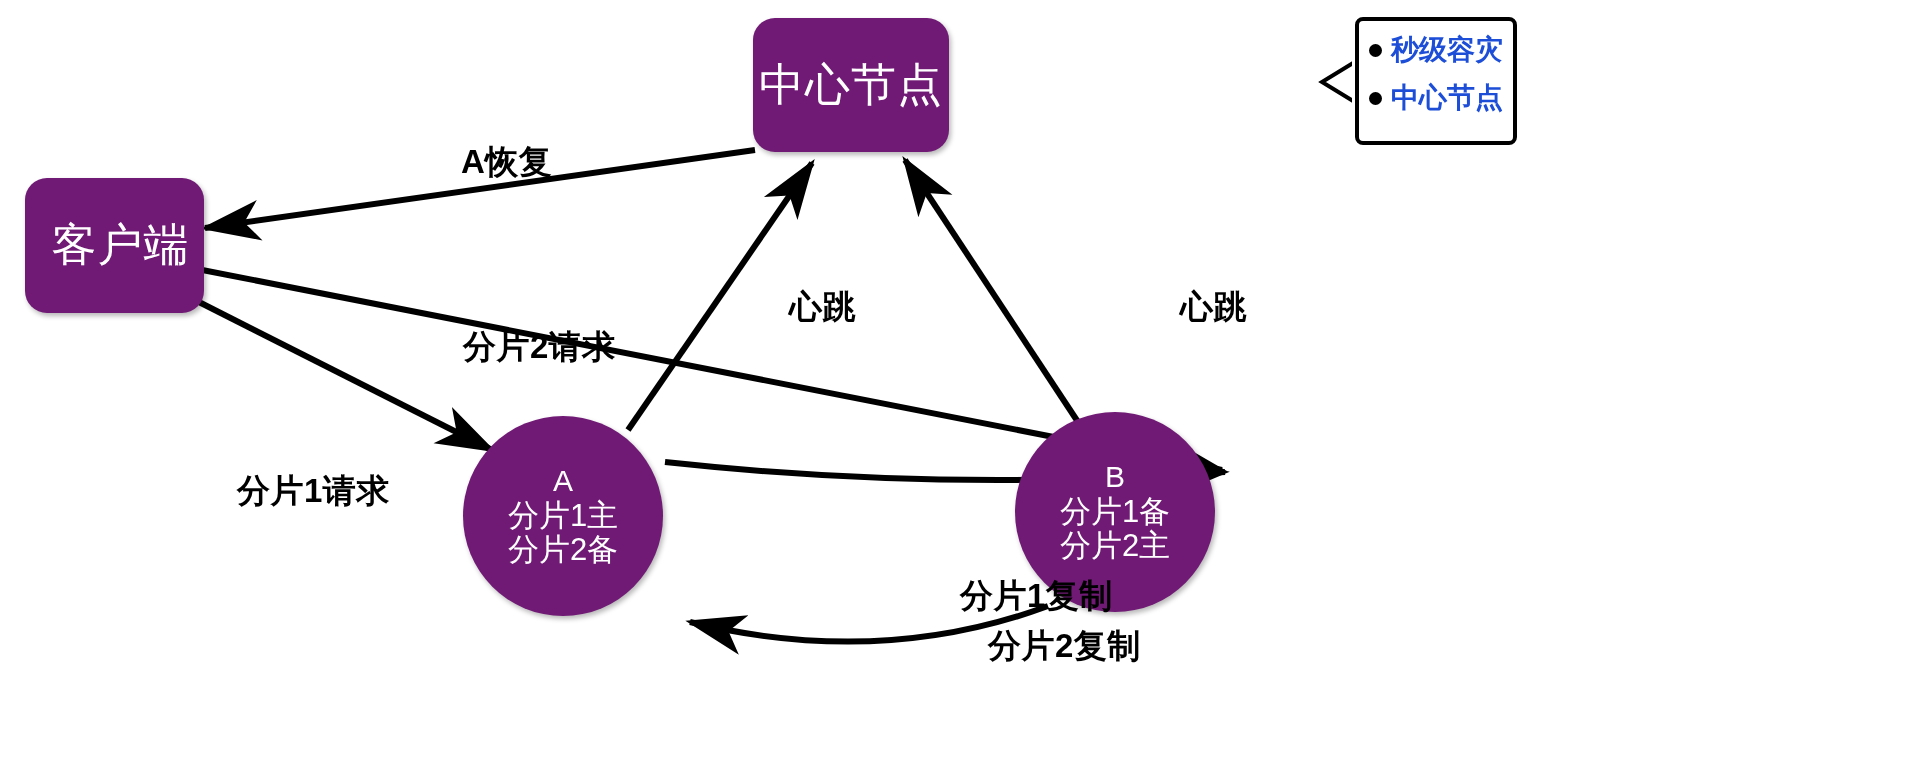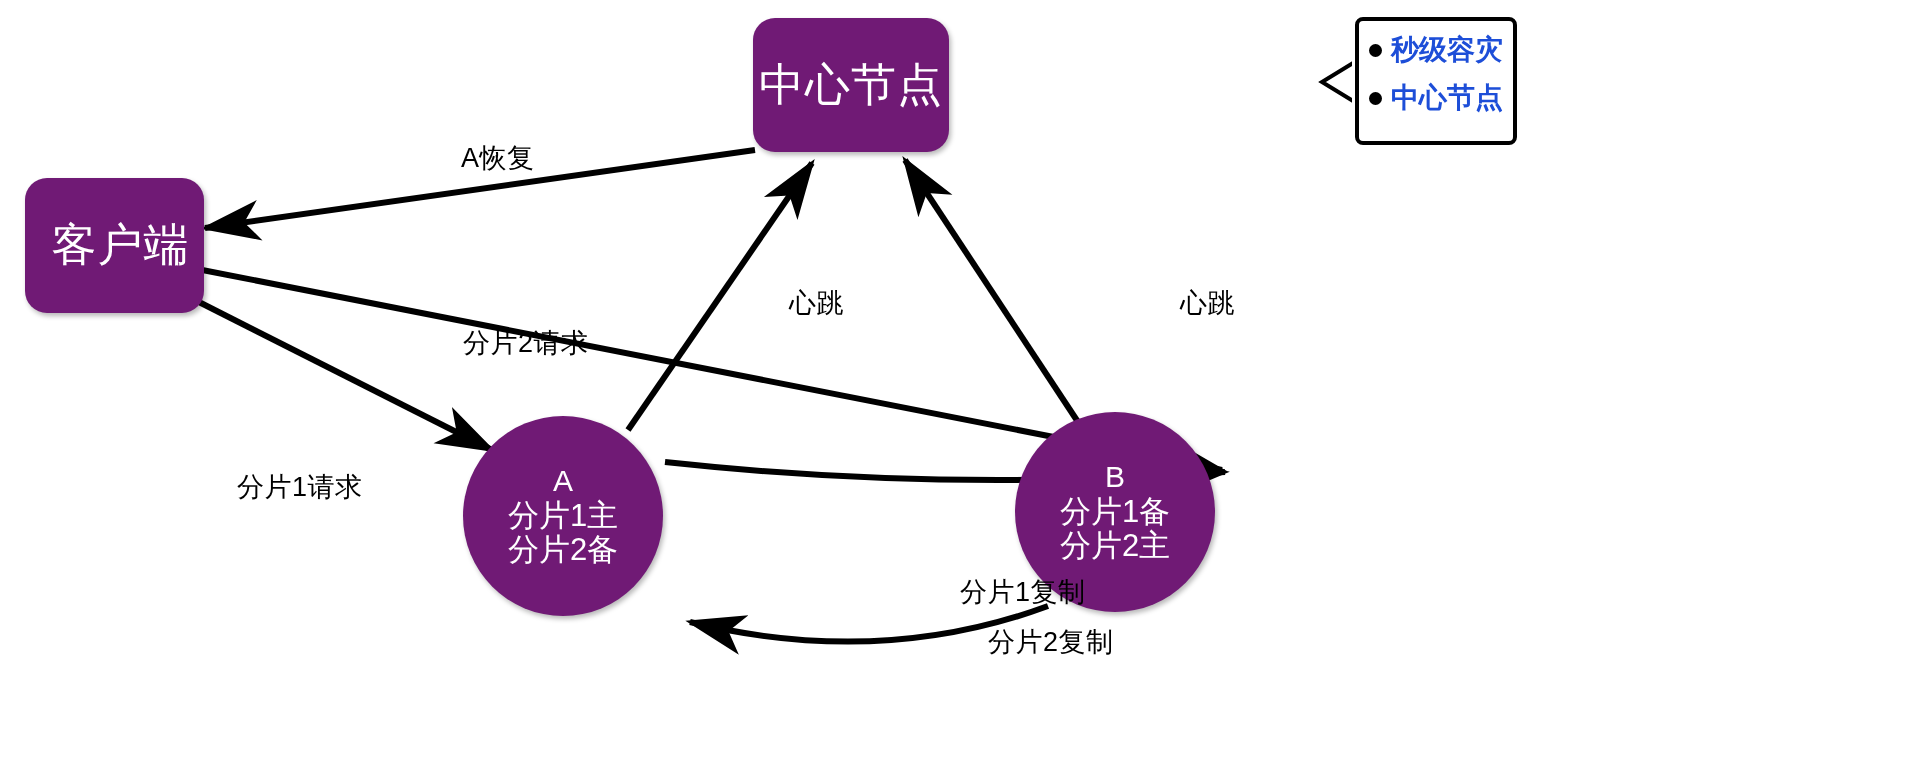--- a/index.html
+++ b/index.html
@@ -71,23 +71,23 @@
     left: 1015px; top: 412px;
     width: 200px; height: 200px;
   }
   #node-a .node-title, #node-b .node-title { font-size: 30px; margin-bottom: 1px; }
   #node-a .node-sub,   #node-b .node-sub   { font-size: 31px; }
 
   
   .edge-label {
     position: absolute;
     color: #000000;
-    font-weight: normal;
-    white-space: nowrap;
-    font-size: 27px;
+    font-weight: bold;
+    white-space: nowrap;
+    font-size: 33px;
     letter-spacing: 0.5px;
   }
 
   
   #callout {
     position: absolute;
     left: 1355px; top: 17px;
     width: 162px; height: 128px;
     border: 4px solid #000000;
     border-radius: 8px;

